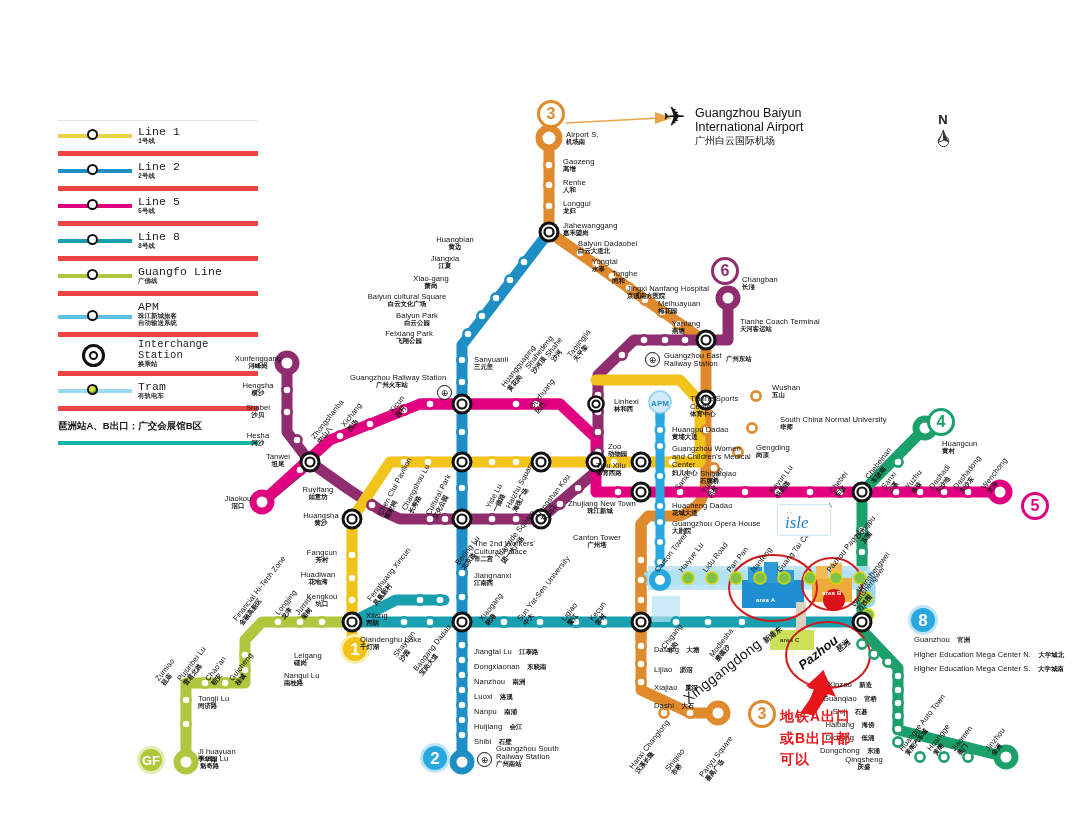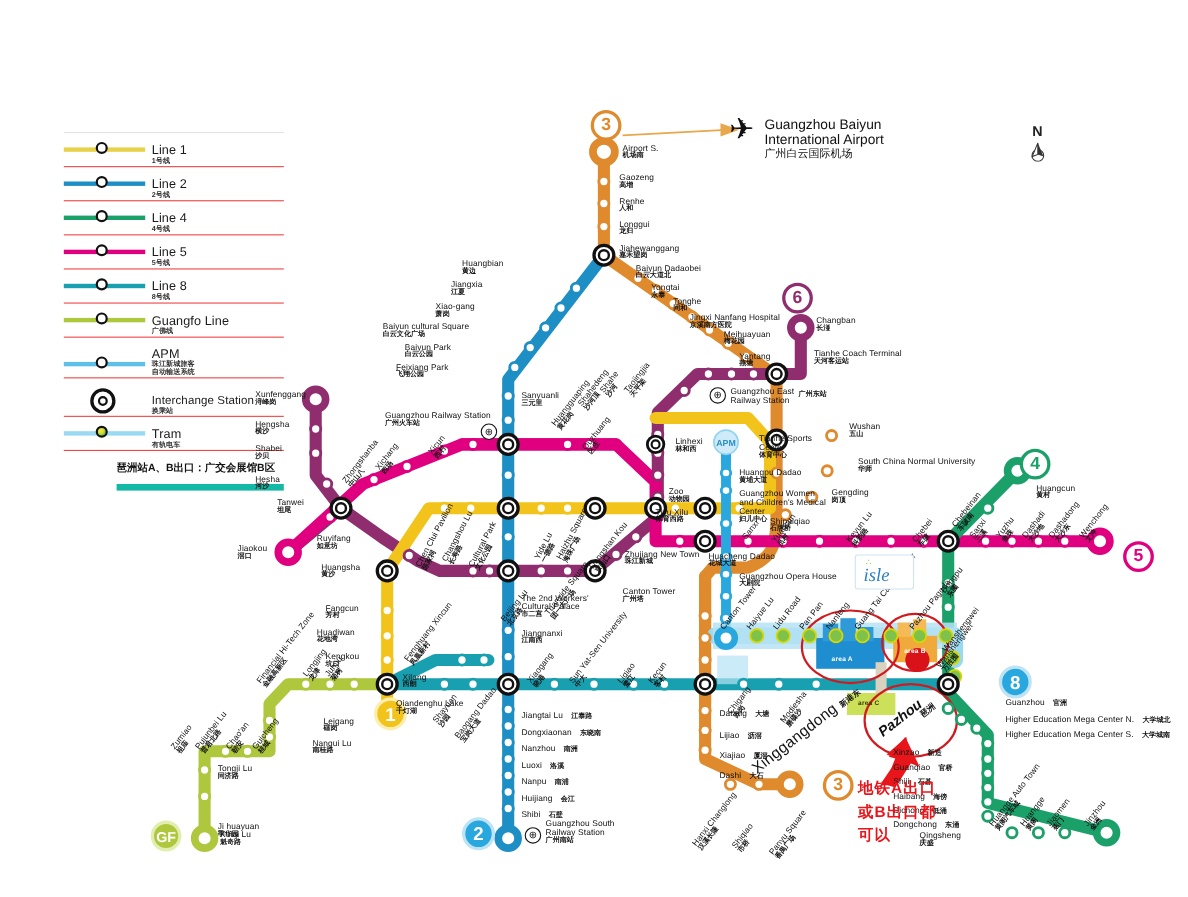--- a/index.html
+++ b/index.html
@@ -6,40 +6,40 @@
   body{width:1080px;height:815px;position:relative;overflow:hidden;
        font-family:"Liberation Sans","DejaVu Sans",sans-serif;color:#1a1a1a;}
 
   #page-title{position:absolute;left:45px;top:6px;font-size:21px;font-weight:700;
               letter-spacing:.5px;color:#111;white-space:nowrap;}
 
   #map{position:absolute;left:0;top:0;width:1080px;height:815px;}
 
   
   #legend{position:absolute;left:58px;top:120px;width:200px;}
-  .lg-row{display:flex;align-items:flex-end;height:30px;border-bottom:1px solid #ef4444;}
+  .lg-row{display:flex;align-items:center;height:30px;border-bottom:5px solid #ef4444;font-family:Liberation Mono, monospace;}
   .lg-row:first-child{border-top:1px solid #e2e2e2;}
   .lg-swatch{position:relative;width:74px;height:30px;flex:0 0 74px;}
   .lg-swatch i{position:absolute;left:0;top:13px;width:74px;height:4px;display:block;}
   .lg-swatch b{position:absolute;left:29px;top:8px;width:11px;height:11px;border-radius:50%;
                background:#fff;border:2.6px solid #111;box-sizing:border-box;}
   .lg-swatch b.tram{background:radial-gradient(circle at 35% 35%,#ffe24d 0%,#c8dd2a 45%,#19a05a 100%);
                     border:2px solid #111;}
   .lg-txt{padding-left:6px;line-height:1.05;}
   .lg-en{font-size:11.5px;color:#1a1a1a;letter-spacing:.1px;}
   .lg-cn{font-size:6.5px;color:#333;font-weight:700;margin-top:1px;}
   .lg-en.small{font-size:10.5px;}
   .lg-row.tall{height:36px;}
   .lg-row.interchange{height:34px;}
   .ic-sym{position:absolute;left:24px;top:5px;width:23px;height:23px;border-radius:50%;
           border:3px solid #111;box-sizing:border-box;background:#fff;}
   .ic-sym:after{content:"";position:absolute;left:4px;top:4px;right:4px;bottom:4px;
                 border-radius:50%;border:2.5px solid #111;}
   #legend-note{margin-top:9px;font-size:9.5px;font-weight:700;color:#111;padding-bottom:8px;
-               border-bottom:6px solid #14b8a6;margin-left:48px;}
+               border-bottom:4px solid #14b8a6;}
 
   
   #airport{position:absolute;left:695px;top:106px;line-height:1.12;}
   #airport .ap-en{font-size:12.5px;color:#111;}
   #airport .ap-cn{font-size:10px;color:#111;margin-top:1px;}
   #plane{position:absolute;left:663px;top:104px;font-size:27px;line-height:1;color:#111;}
 
   
   #compass{position:absolute;left:930px;top:112px;text-align:center;width:26px;}
   #compass .n{font-size:13px;font-weight:700;color:#222;}
@@ -50,21 +50,21 @@
          display:flex;align-items:center;justify-content:center;
          font-weight:700;background:#fff;}
   .badge span{line-height:1;}
 
   
   .lab{position:absolute;line-height:1.08;white-space:nowrap;}
   .lab .en{font-size:7.6px;color:#111;display:block;letter-spacing:.1px;}
   .lab .cn{font-size:6.4px;color:#111;display:block;font-weight:700;}
   .lab.inline .en,.lab.inline .cn{display:inline;}
   .lab.inline .cn{margin-left:3px;}
-  .lab.r{text-align:left;}
+  .lab.r{text-align:center;}
 
   
   .lab.rot{transform-origin:left bottom;transform:rotate(-52deg);}
   .lab.rot2{transform-origin:left bottom;transform:rotate(-62deg);}
 
   
   .rail{position:absolute;width:15px;height:15px;border-radius:50%;border:1.6px solid #111;
         box-sizing:border-box;display:flex;align-items:center;justify-content:center;
         font-size:9px;color:#111;background:#fff;}
 
@@ -457,30 +457,20 @@
         <i style="background:#1d8fc4"></i>
         <b></b>
       </div>
     <div class="lg-txt">
         <div class="lg-en">Line 2</div>
         <div class="lg-cn">2号线</div>
       </div>
   </div>
   <div class="lg-row">
     <div class="lg-swatch">
-        <i style="background:#1ba06a"></i>
-        <b></b>
-      </div>
-    <div class="lg-txt">
-        <div class="lg-en">Line 4</div>
-        <div class="lg-cn">4号线</div>
-      </div>
-  </div>
-  <div class="lg-row">
-    <div class="lg-swatch">
         <i style="background:#e0007f"></i>
         <b></b>
       </div>
     <div class="lg-txt">
         <div class="lg-en">Line 5</div>
         <div class="lg-cn">5号线</div>
       </div>
   </div>
   <div class="lg-row">
     <div class="lg-swatch">
@@ -967,21 +957,21 @@
   </div>
 <div class="lab rot" style="left:840px;top:484px">
   <span class="en">Chebei</span>
     <span class="cn">车陂</span>
   </div>
 
 <div class="lab" style="left:740px;top:318px">
   <span class="en">Tianhe Coach Terminal</span>
   <span class="cn">天河客运站</span>
   </div>
-<div class="lab" style="left:742px;top:288px">
+<div class="lab" style="left:742px;top:276px">
   <span class="en">Changban</span>
   <span class="cn">长湴</span>
   </div>
 <div class="lab" style="left:772px;top:384px">
   <span class="en">Wushan</span>
   <span class="cn">五山</span>
   </div>
 <div class="lab" style="left:780px;top:416px">
   <span class="en">South China Normal University</span>
   <span class="cn">华师</span>
@@ -1033,21 +1023,21 @@
   </div>
 
 <div class="lab" style="left:672px;top:426px">
   <span class="en">Huangpu Dadao</span>
   <span class="cn">黄埔大道</span>
   </div>
 <div class="lab" style="left:672px;top:445px;width:80px;white-space:normal">
   <span class="en">Guangzhou Women and Children's Medical Center</span>
   <span class="cn">妇儿中心</span>
   </div>
-<div class="lab" style="left:644px;top:502px">
+<div class="lab" style="left:672px;top:502px">
   <span class="en">Huacheng Dadao</span>
   <span class="cn">花城大道</span>
   </div>
 <div class="lab" style="left:672px;top:520px">
   <span class="en">Guangzhou Opera House</span>
   <span class="cn">大剧院</span>
   </div>
 <div class="lab" style="left:614px;top:398px">
   <span class="en">Linhexi</span>
   <span class="cn">林和西</span>

